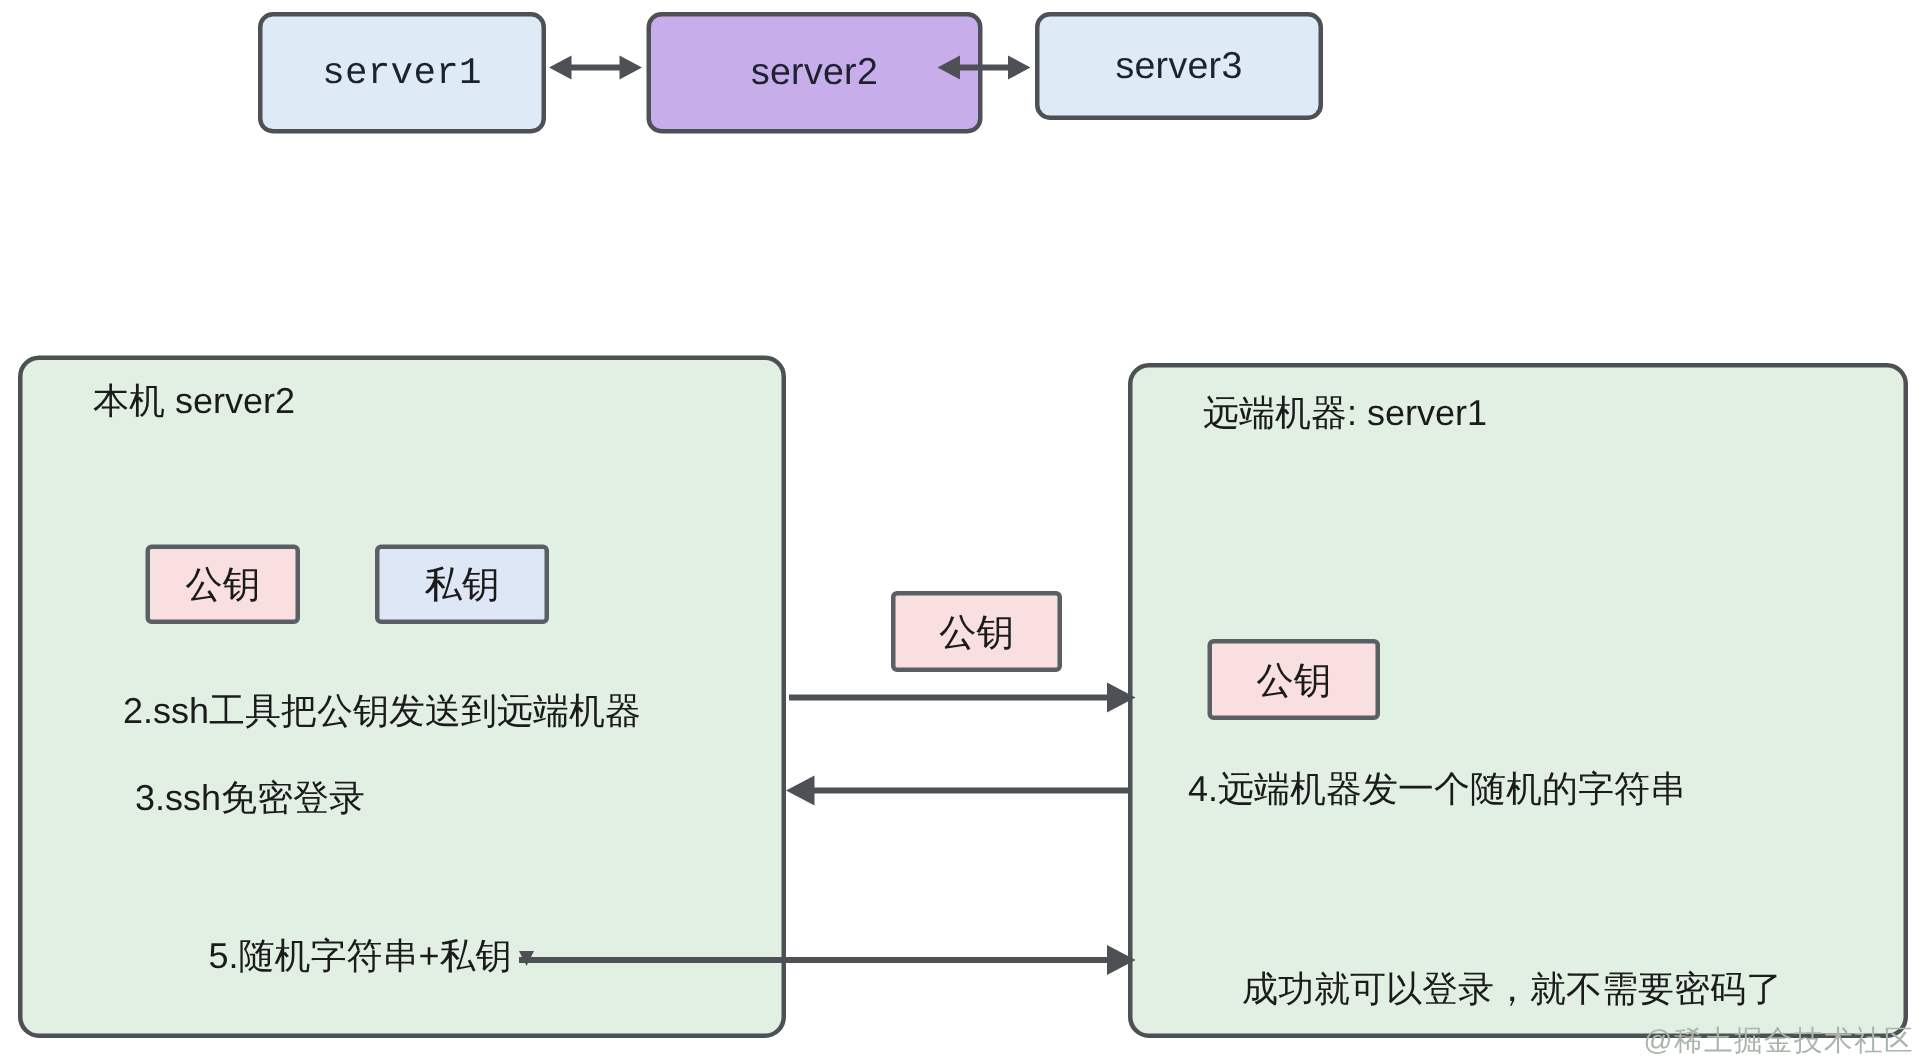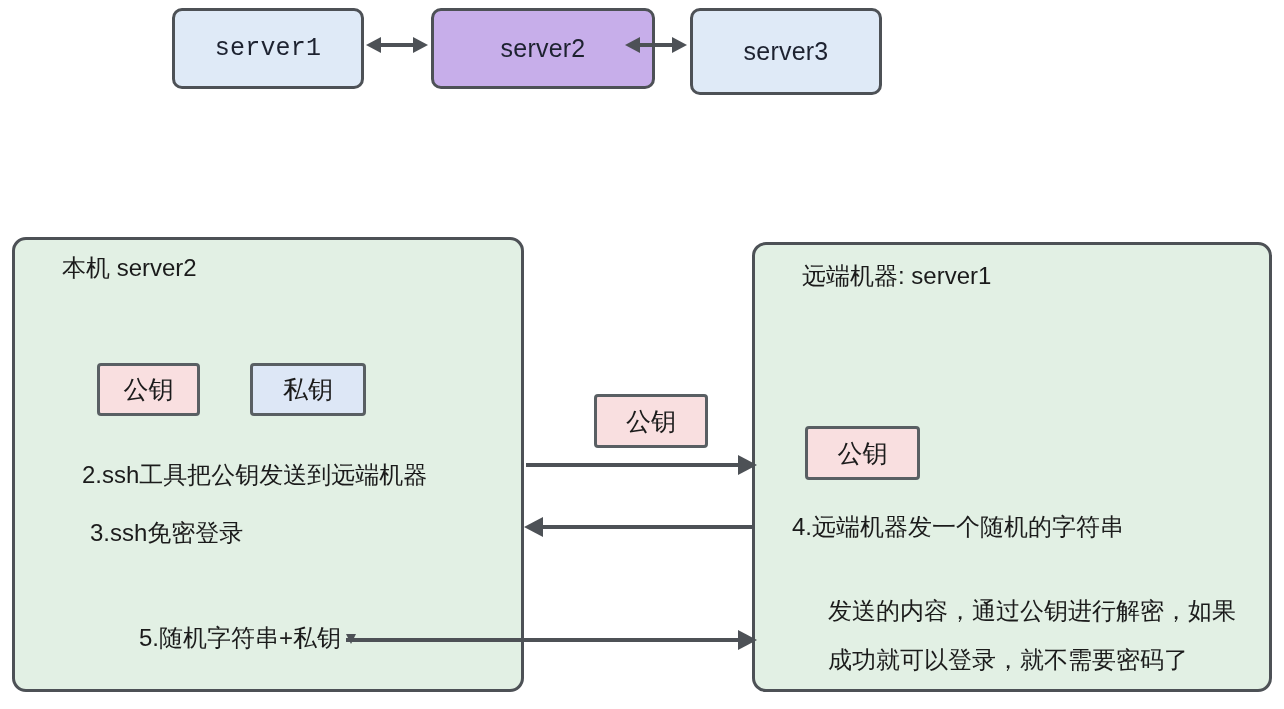--- a/index.html
+++ b/index.html
@@ -28,21 +28,21 @@
     color: #1d2230;
     font-size: 25px;
     letter-spacing: 0.2px;
   }
   .node.blue   { background: #dfeaf7; }
   .node.purple { background: #c7aeea; }
 
   
   #server1 { left: 172px; top: 8px;  width: 192px; height: 81px; font-family: Liberation Mono, monospace; }
   #server2 { left: 431px; top: 8px;  width: 224px; height: 81px; }
-  #server3 { left: 690px; top: 8px;  width: 192px; height: 87px; }
+  #server3 { left: 690px; top: 8px;  width: 192px; height: 72px; }
 
   
   .dbl-arrow { position: absolute; }
 
   
   .panel {
     position: absolute;
     box-sizing: border-box;
     background: #e2f0e4;
     border: 3px solid #4d5156;
@@ -149,21 +149,20 @@
   <div class="panel" id="remote-panel"></div>
 
   <div class="panel-text" style="left:762px; top:262px;">远端机器: server1</div>
 
   <div class="chip pink" style="left:805px; top:426px; width:115px; height:54px;">
     <span>公钥</span>
   </div>
 
   <div class="panel-text" style="left:752px; top:513px;">4.远端机器发一个随机的字符串</div>
 
-  <div class="panel-text" style="left:788px; top:597px;">发送的内容，通过公钥进行解密，如果</div>
 
   <div class="panel-text" style="left:788px; top:646px;">成功就可以登录，就不需要密码了</div>
 
   <svg id="flow-svg">
 
     <g>
       <line x1="526" y1="465" x2="742" y2="465" stroke="#4d5156" stroke-width="4"></line>
       <polygon points="757,465 738,455 738,475" fill="#4d5156"></polygon>
     </g>
 
@@ -172,14 +171,15 @@
       <polygon points="524,527 543,517 543,537" fill="#4d5156"></polygon>
     </g>
 
     <g>
       <line x1="346" y1="640" x2="742" y2="640" stroke="#4d5156" stroke-width="4"></line>
       <polygon points="757,640 738,630 738,650" fill="#4d5156"></polygon>
       <polygon points="346,634 356,634 351,644" fill="#4d5156"></polygon>
     </g>
   </svg>
 
+  <div id="watermark">@稀土掘金技术社区</div>
 
 </div>
 
 </body></html>

